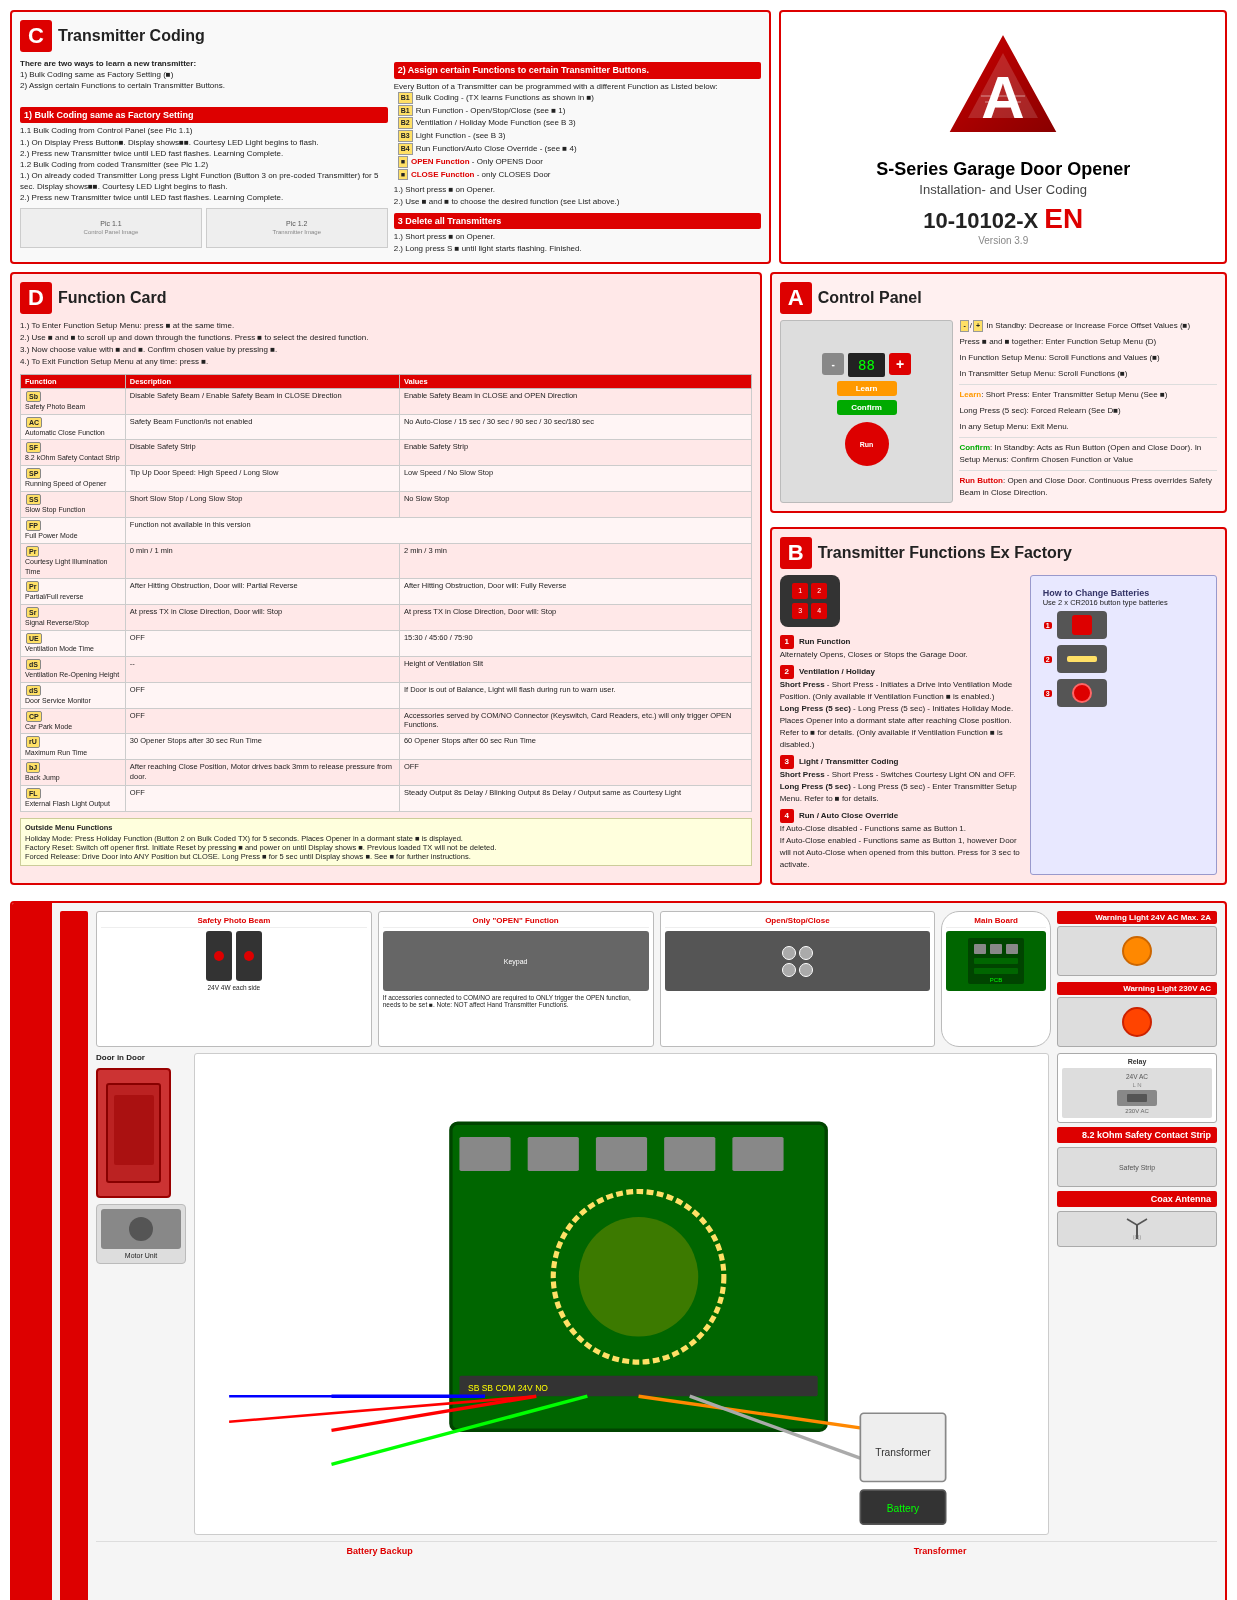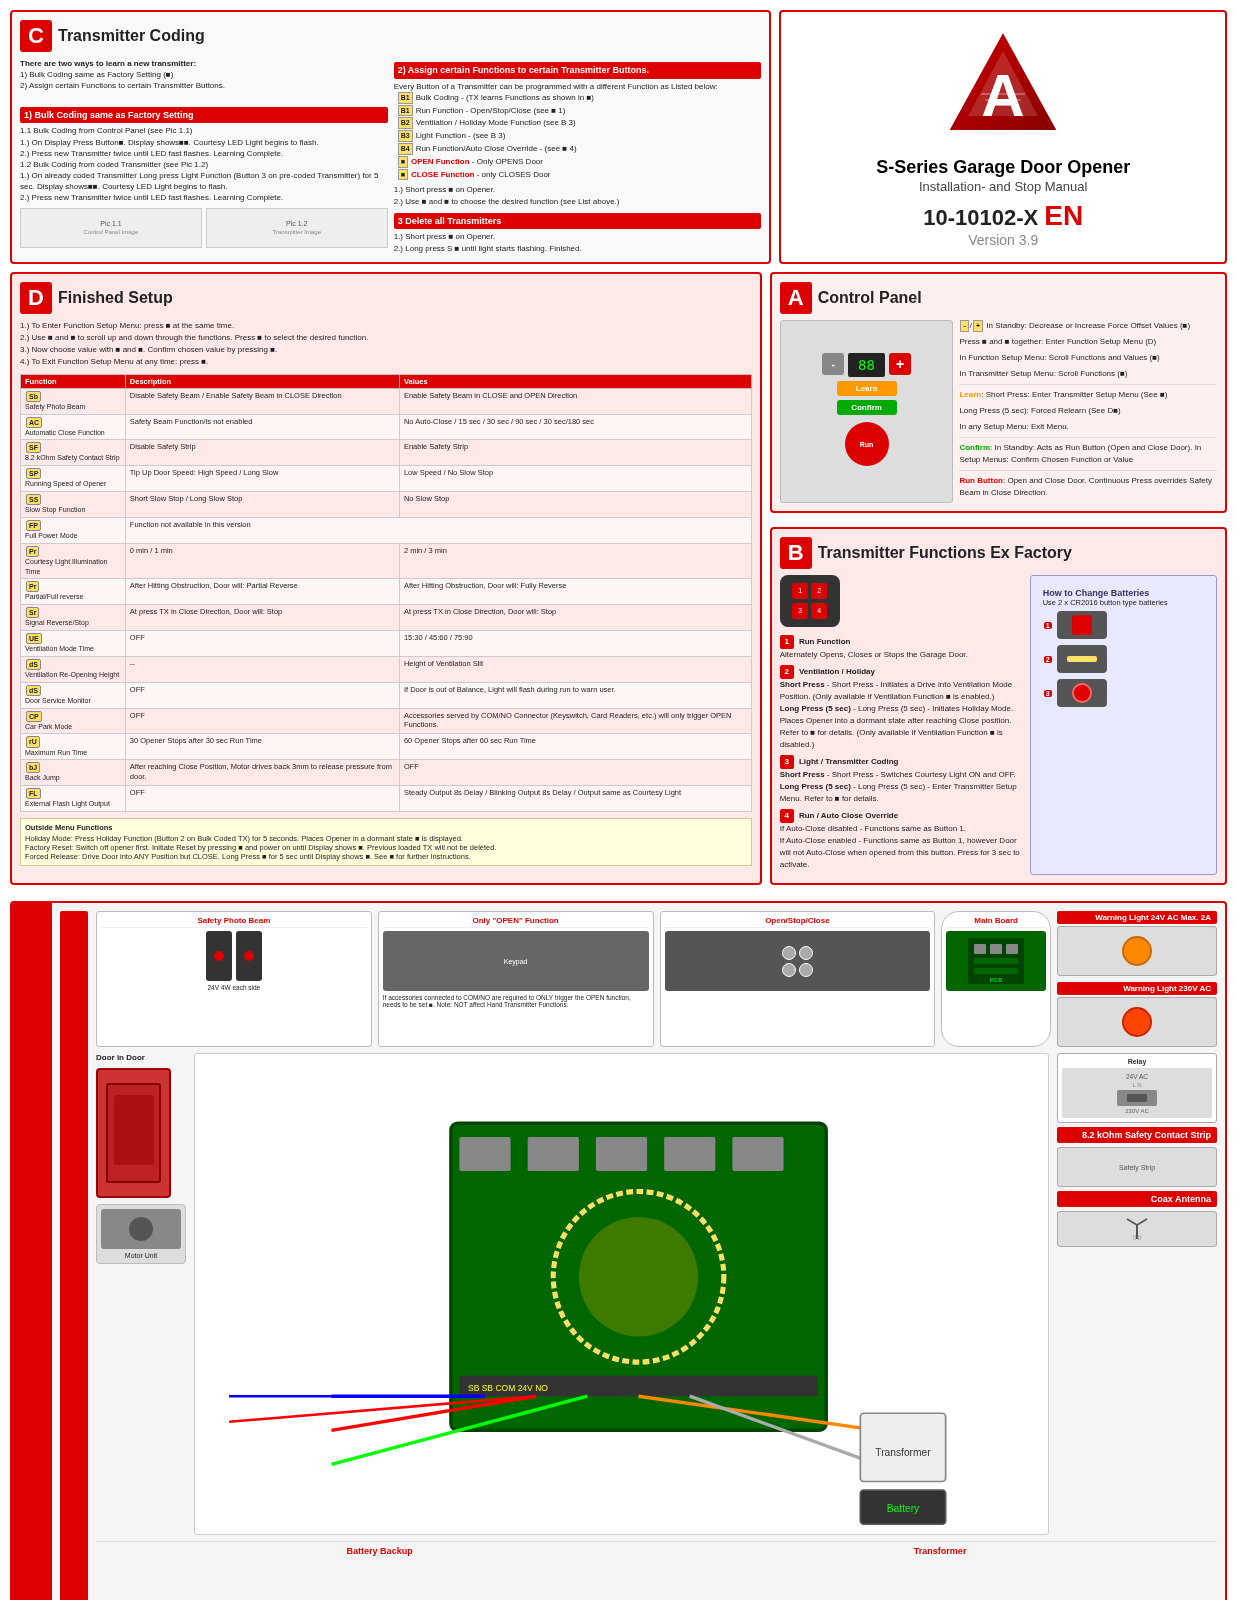--- a/index.html
+++ b/index.html
@@ -671,35 +671,35 @@
         <polygon points="60,5 115,105 5,105" fill="url(#tri-grad)" stroke="#fff" stroke-width="2"></polygon>
 
         <polygon points="60,25 95,90 25,90" fill="white" opacity="0.15"></polygon>
 
         <text x="60" y="90" text-anchor="middle" font-size="60" font-weight="bold" fill="white" font-family="Arial">A</text>
 
         <line x1="38" y1="68" x2="82" y2="68" stroke="white" stroke-width="1" opacity="0.5"></line>
         <line x1="42" y1="74" x2="78" y2="74" stroke="white" stroke-width="1" opacity="0.5"></line>
       </svg>
       <div class="logo-title">S-Series Garage Door Opener</div>
-      <div class="logo-subtitle">Installation- and Stop Manual</div>
+      <div class="logo-subtitle">Installation- and User Coding</div>
       <div class="logo-code">
         <span>10-10102-X</span>
         <span style="color:#d00;font-size:28px;">EN</span>
       </div>
-      <div style="font-size:14px;color:#888;">Version <span>3.9</span></div>
+      <div style="font-size:10px;color:#888;">Version <span>3.9</span></div>
     </div>
   </div>
 
   <div class="middle-row">
 
     <div class="section-d">
       <div class="section-header">
         <div class="section-letter">D</div>
-        <div class="section-title">Finished Setup</div>
+        <div class="section-title">Function Card</div>
       </div>
       <div class="section-d-intro">
         <div>1.) To Enter Function Setup Menu: press ■ at the same time.</div>
         <div>2.) Use ■ and ■ to scroll up and down through the functions. Press ■ to select the desired function.</div>
         <div>3.) Now choose value with ■ and ■. Confirm chosen value by pressing ■.</div>
         <div>4.) To Exit Function Setup Menu at any time: press ■.</div>
       </div>
       <table class="func-table">
         <thead>
           <tr>

